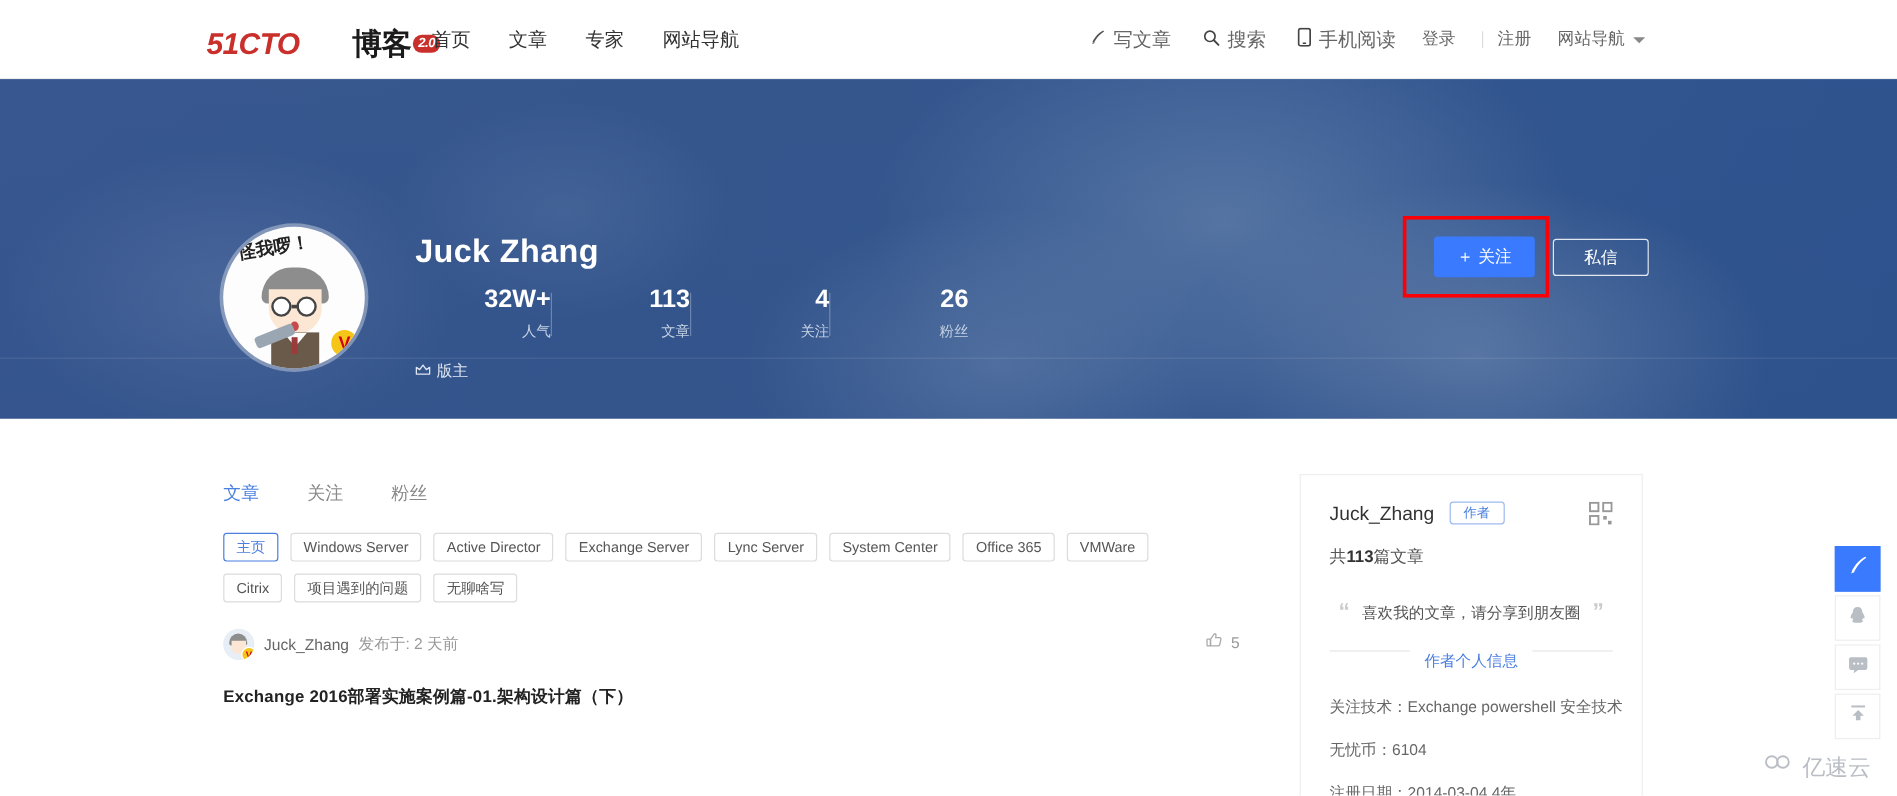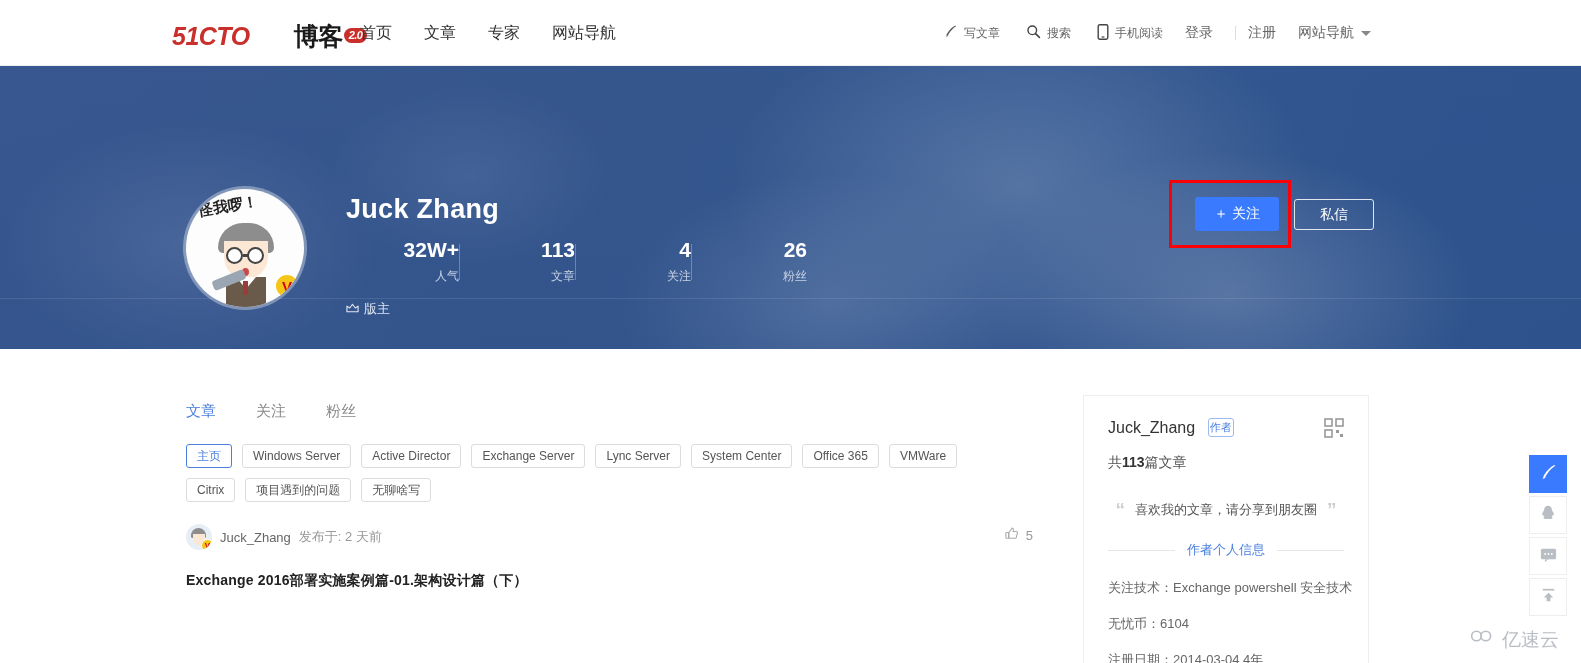--- a/index.html
+++ b/index.html
@@ -28,21 +28,21 @@
   .logo .l-20 {
     display: inline-block; background: #c9302c; color: #fff;
     font-size: 11px; border-radius: 9px; padding: 1px 5px 2px;
     vertical-align: 6px; margin-left: 1px; font-style: italic;
   }
   .mainmenu { position: absolute; left: 360px; top: 0; height: 66px; display: flex; align-items: center; gap: 32px; }
   .mainmenu a { font-size: 16px; color: #333; text-decoration: none; white-space: nowrap; }
   .mainmenu a:first-child { color: #333; }
 
   .rightnav { position: absolute; right: 210px; top: 0; height: 66px; display: flex; align-items: center; gap: 0; }
-  .rn-item { display: flex; align-items: center; gap: 6px; font-size: 12px; color: #666; margin-left: 26px; white-space: nowrap; }
+  .rn-item { display: flex; align-items: flex-end; gap: 6px; font-size: 16px; color: #666; margin-left: 26px; white-space: nowrap; }
   .rn-sep { width: 1px; height: 14px; background: #ddd; margin: 0 12px 0 22px; }
   .rn-plain { font-size: 14px; color: #666; white-space: nowrap; }
   .rn-plain.ml { margin-left: 22px; }
   .caret-dn {
     display: inline-block; width: 0; height: 0; margin-left: 7px;
     border-left: 5px solid transparent; border-right: 5px solid transparent;
     border-top: 5px solid #888; vertical-align: middle;
   }
   .ico { display: inline-block; vertical-align: middle; }
 
@@ -182,28 +182,28 @@
 
   
   .col-right {
     position: absolute; left: 1083px; top: 46px; width: 286px; min-height: 268px;
     background: #fff; border: 1px solid #eee; padding: 22px 24px 0;
   }
   .sb-head { display: flex; align-items: flex-start; justify-content: space-between; }
   .sb-name { font-size: 16px; color: #333; }
   .sb-roletag {
     display: inline-block; margin-left: 8px; font-size: 11px; color: #4a7fe0;
-    border: 1px solid #9dbaf0; border-radius: 3px; padding: 1px 1px; vertical-align: 2px;
+    border: 1px solid #9dbaf0; border-radius: 3px; padding: 1px 11px; vertical-align: 2px;
   }
   .sb-count { font-size: 14px; color: #555; margin-top: 12px; }
   .sb-count b { color: #333; }
   .sb-quote { margin-top: 28px; display: flex; align-items: center; justify-content: center; gap: 10px; }
   .sb-quote .q { font-size: 19px; color: #ccc; font-weight: bold; line-height: 1; }
   .sb-quote .t { font-size: 13px; color: #555; }
-  .sb-divider { margin-top: 22px; display: flex; align-items: center; gap: 12px; }
+  .sb-divider { margin-top: 22px; display: flex; gap: 12px; }
   .sb-divider .ln { flex: 1; height: 1px; background: #e6e6e6; }
   .sb-divider .dt { font-size: 13px; color: #4a7fe0; white-space: nowrap; }
   .sb-info { margin-top: 20px; }
   .sb-info div { font-size: 13px; color: #666; margin-bottom: 18px; white-space: nowrap; }
 
   
   .floatbar { position: absolute; right: 14px; top: 455px; width: 38px; }
   .fb {
     width: 38px; height: 38px; border: 1px solid #eee; background: #fff;
     display: flex; align-items: center; justify-content: center; margin-bottom: 3px; cursor: pointer;

